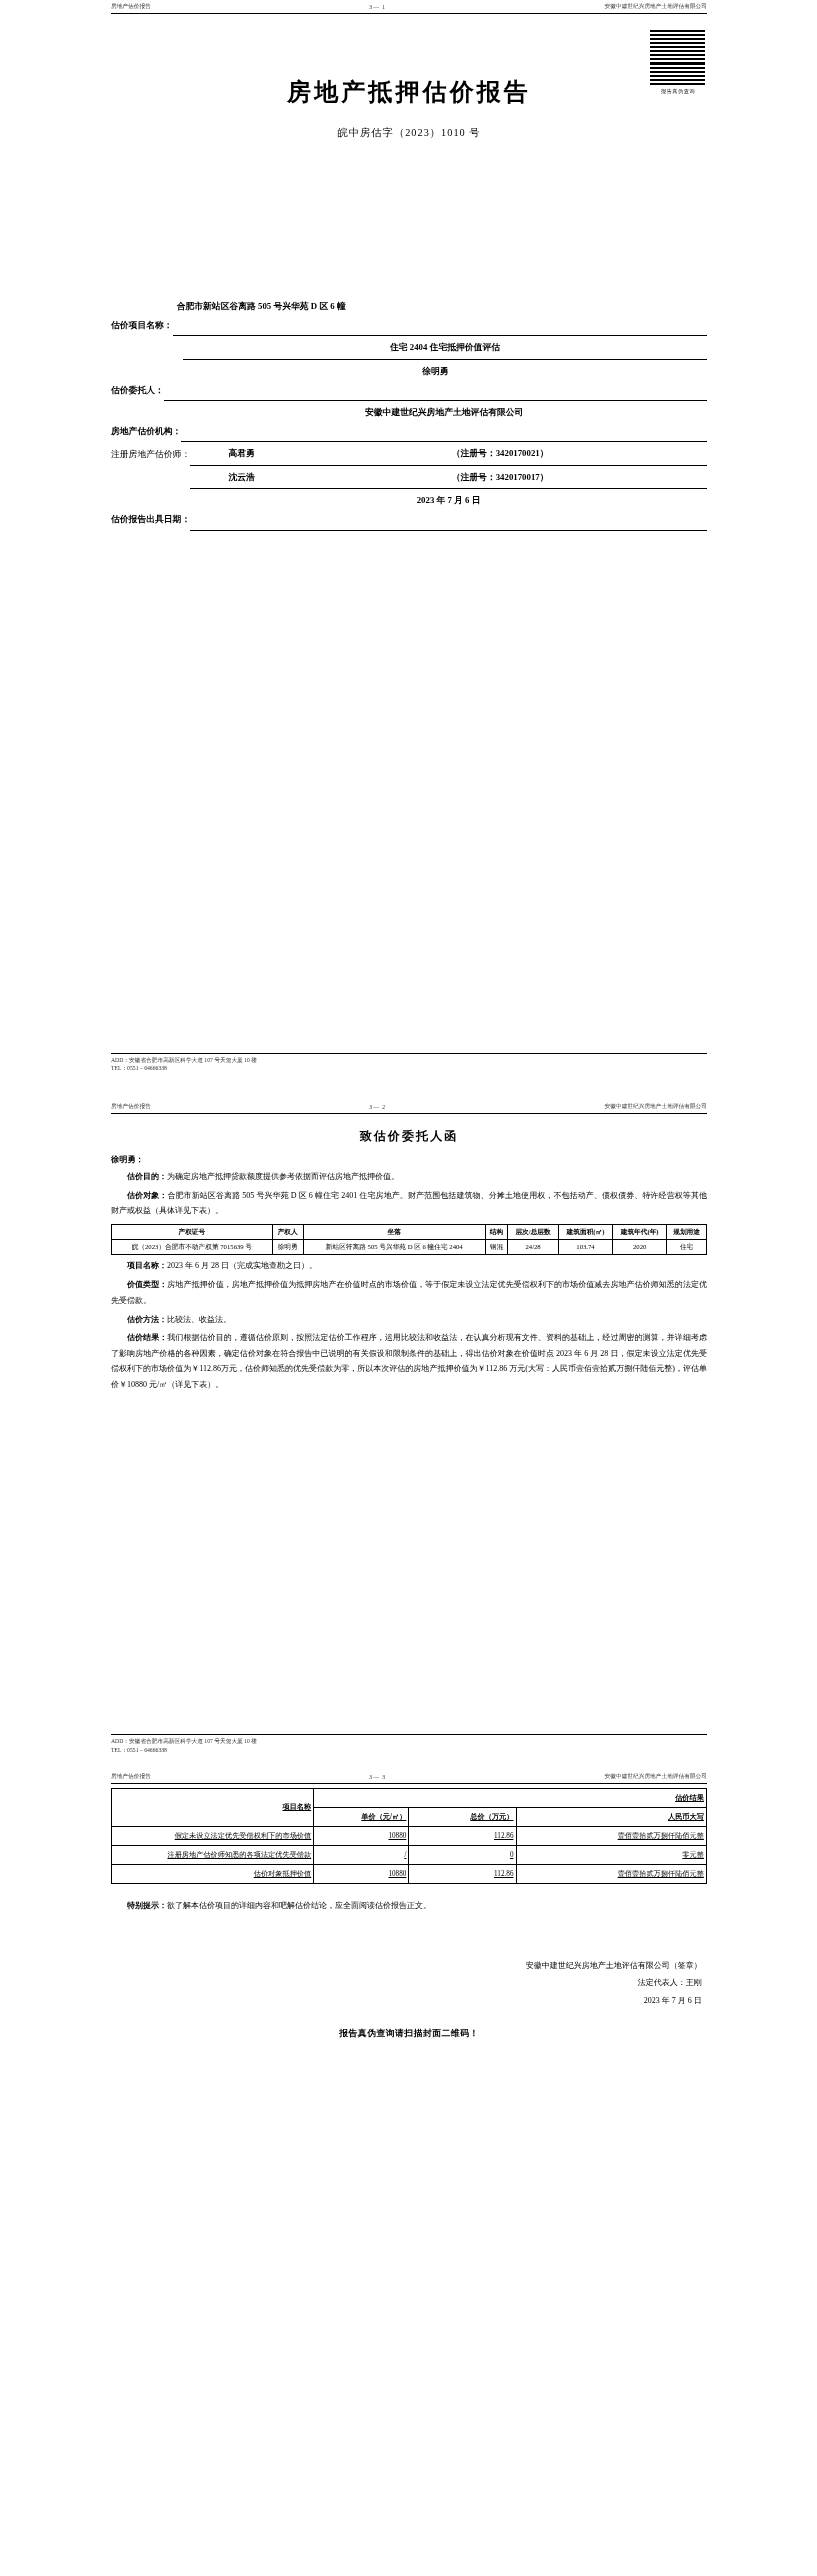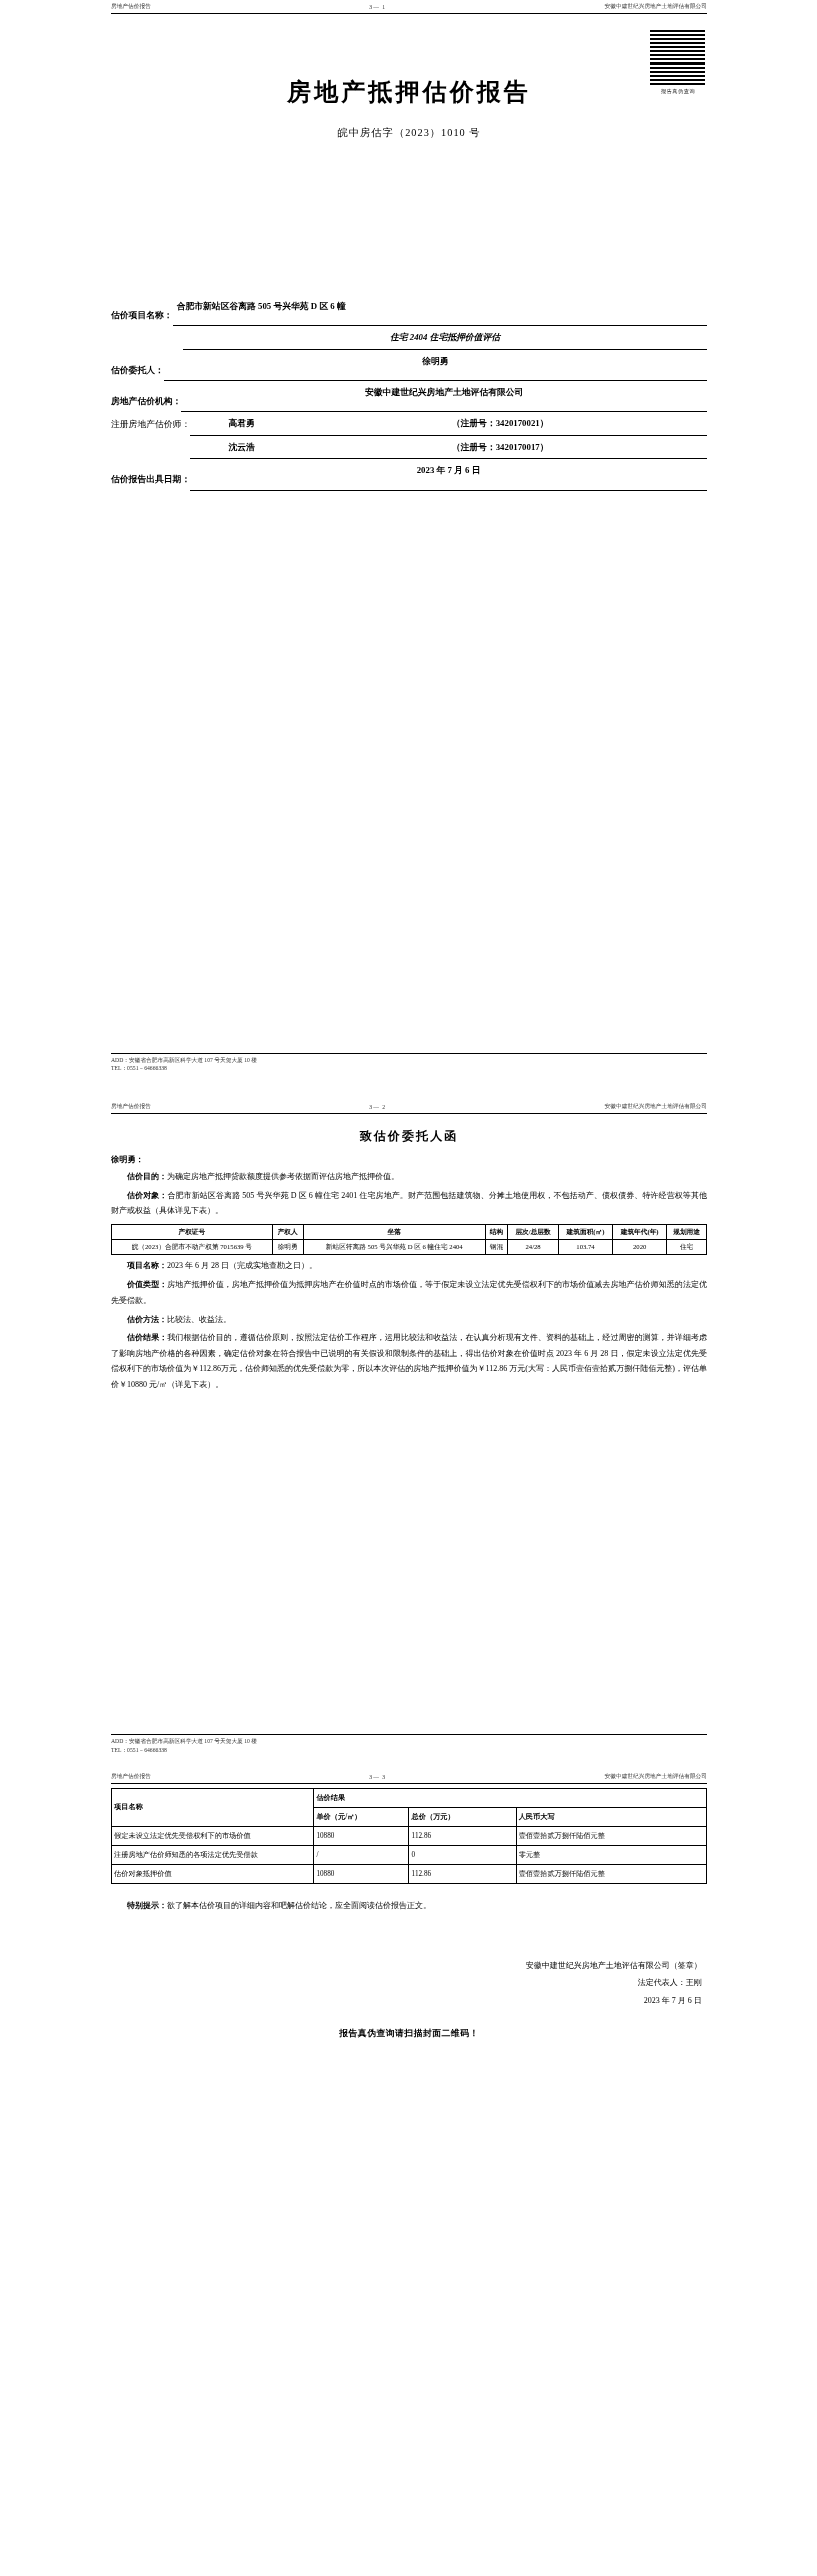--- a/index.html
+++ b/index.html
@@ -19,41 +19,41 @@
   .qr{width:55px;height:55px;background:
       repeating-linear-gradient(0deg,#000 0 2.1px,#fff 2.1px 4.1px),
       repeating-linear-gradient(90deg,#000 0 2.1px,transparent 2.1px 4.1px);
       background-blend-mode:screen;border:1.5px solid #fff;outline:0.5px solid #fff;}
   .qr-cap{font-size:5.2px;margin-top:1.5px;color:#111;letter-spacing:0.5px;}
   .cover-title{text-align:center;font-size:24px;font-weight:bold;letter-spacing:3.1px;margin-top:62px;}
   .cover-sub{text-align:center;font-size:10.3px;margin-top:17.5px;letter-spacing:1px;}
   .cover-fields{margin-top:155px;font-size:8.8px;line-height:2.55;}
   .fld{display:flex;align-items:flex-end;}
   .fld .lbl{white-space:nowrap;font-weight:bold;}
-  .fld .val{flex:1;border-bottom:0.5px solid #000;text-align:center;font-weight:bold;padding-bottom:8px;}
+  .fld .val{flex:1;border-bottom:0.5px solid #000;text-align:center;font-weight:bold;padding-bottom:18px;}
   .fld .val.ul-left{text-align:left;padding-left:4.1px;}
   .fld2{display:flex;align-items:flex-end;}
   .fld2 .v1{width:103px;border-bottom:0.5px solid #000;text-align:center;font-weight:bold;}
   .fld2 .v2{flex:1;border-bottom:0.5px solid #000;text-align:center;font-weight:bold;}
   .cont-line{display:flex;}
   .cont-line .pad{width:72px;}
-  .cont-line .val{flex:1;border-bottom:0.5px solid #000;text-align:center;font-weight:bold;font-style:italic;}
+  .cont-line .val{flex:1;border-bottom:0.5px solid #000;text-align:center;font-weight:bold;}
 
   
   .pg-title{text-align:center;font-size:12px;font-weight:bold;letter-spacing:2.1px;margin:13.4px 0 9.3px;}
   .salute{font-size:8.2px;font-weight:bold;margin:5.2px 0 4.1px;}
   p.body{font-size:8px;line-height:1.92;text-indent:2em;margin:3.6px 0;text-align:justify;}
   .lead{font-weight:bold;}
 
   table.tbl{border-collapse:collapse;width:100%;font-size:6.7px;margin:5.2px 0 3.1px;}
   table.tbl th,table.tbl td{border:0.5px solid #000;text-align:center;padding:2.1px 1.5px;line-height:1.45;}
   table.tbl th{font-weight:bold;}
 
   table.res{border-collapse:collapse;width:100%;font-size:7.2px;margin:4.1px 0 2.1px;}
-  table.res th,table.res td{border:0.5px solid #000;text-align:left;padding:3.6px 2.1px;line-height:1.5;}
+  table.res th,table.res td{border:0.5px solid #000;text-align:right;padding:3.6px 2.1px;line-height:1.5;text-decoration:underline;}
   table.res th{font-weight:bold;}
 
   .notice{font-size:8px;line-height:1.9;margin-top:13.4px;text-align:justify;}
   .notice b{font-weight:bold;}
   .sign{margin-top:44px;text-align:right;font-size:8px;line-height:2.2;padding-right:5.2px;}
   .sign .line{display:block;}
   .final{text-align:center;font-weight:bold;font-size:8.8px;margin-top:18.5px;letter-spacing:0.5px;}
   .spacer-lg{height:155px;}
 </style>
 </head>

